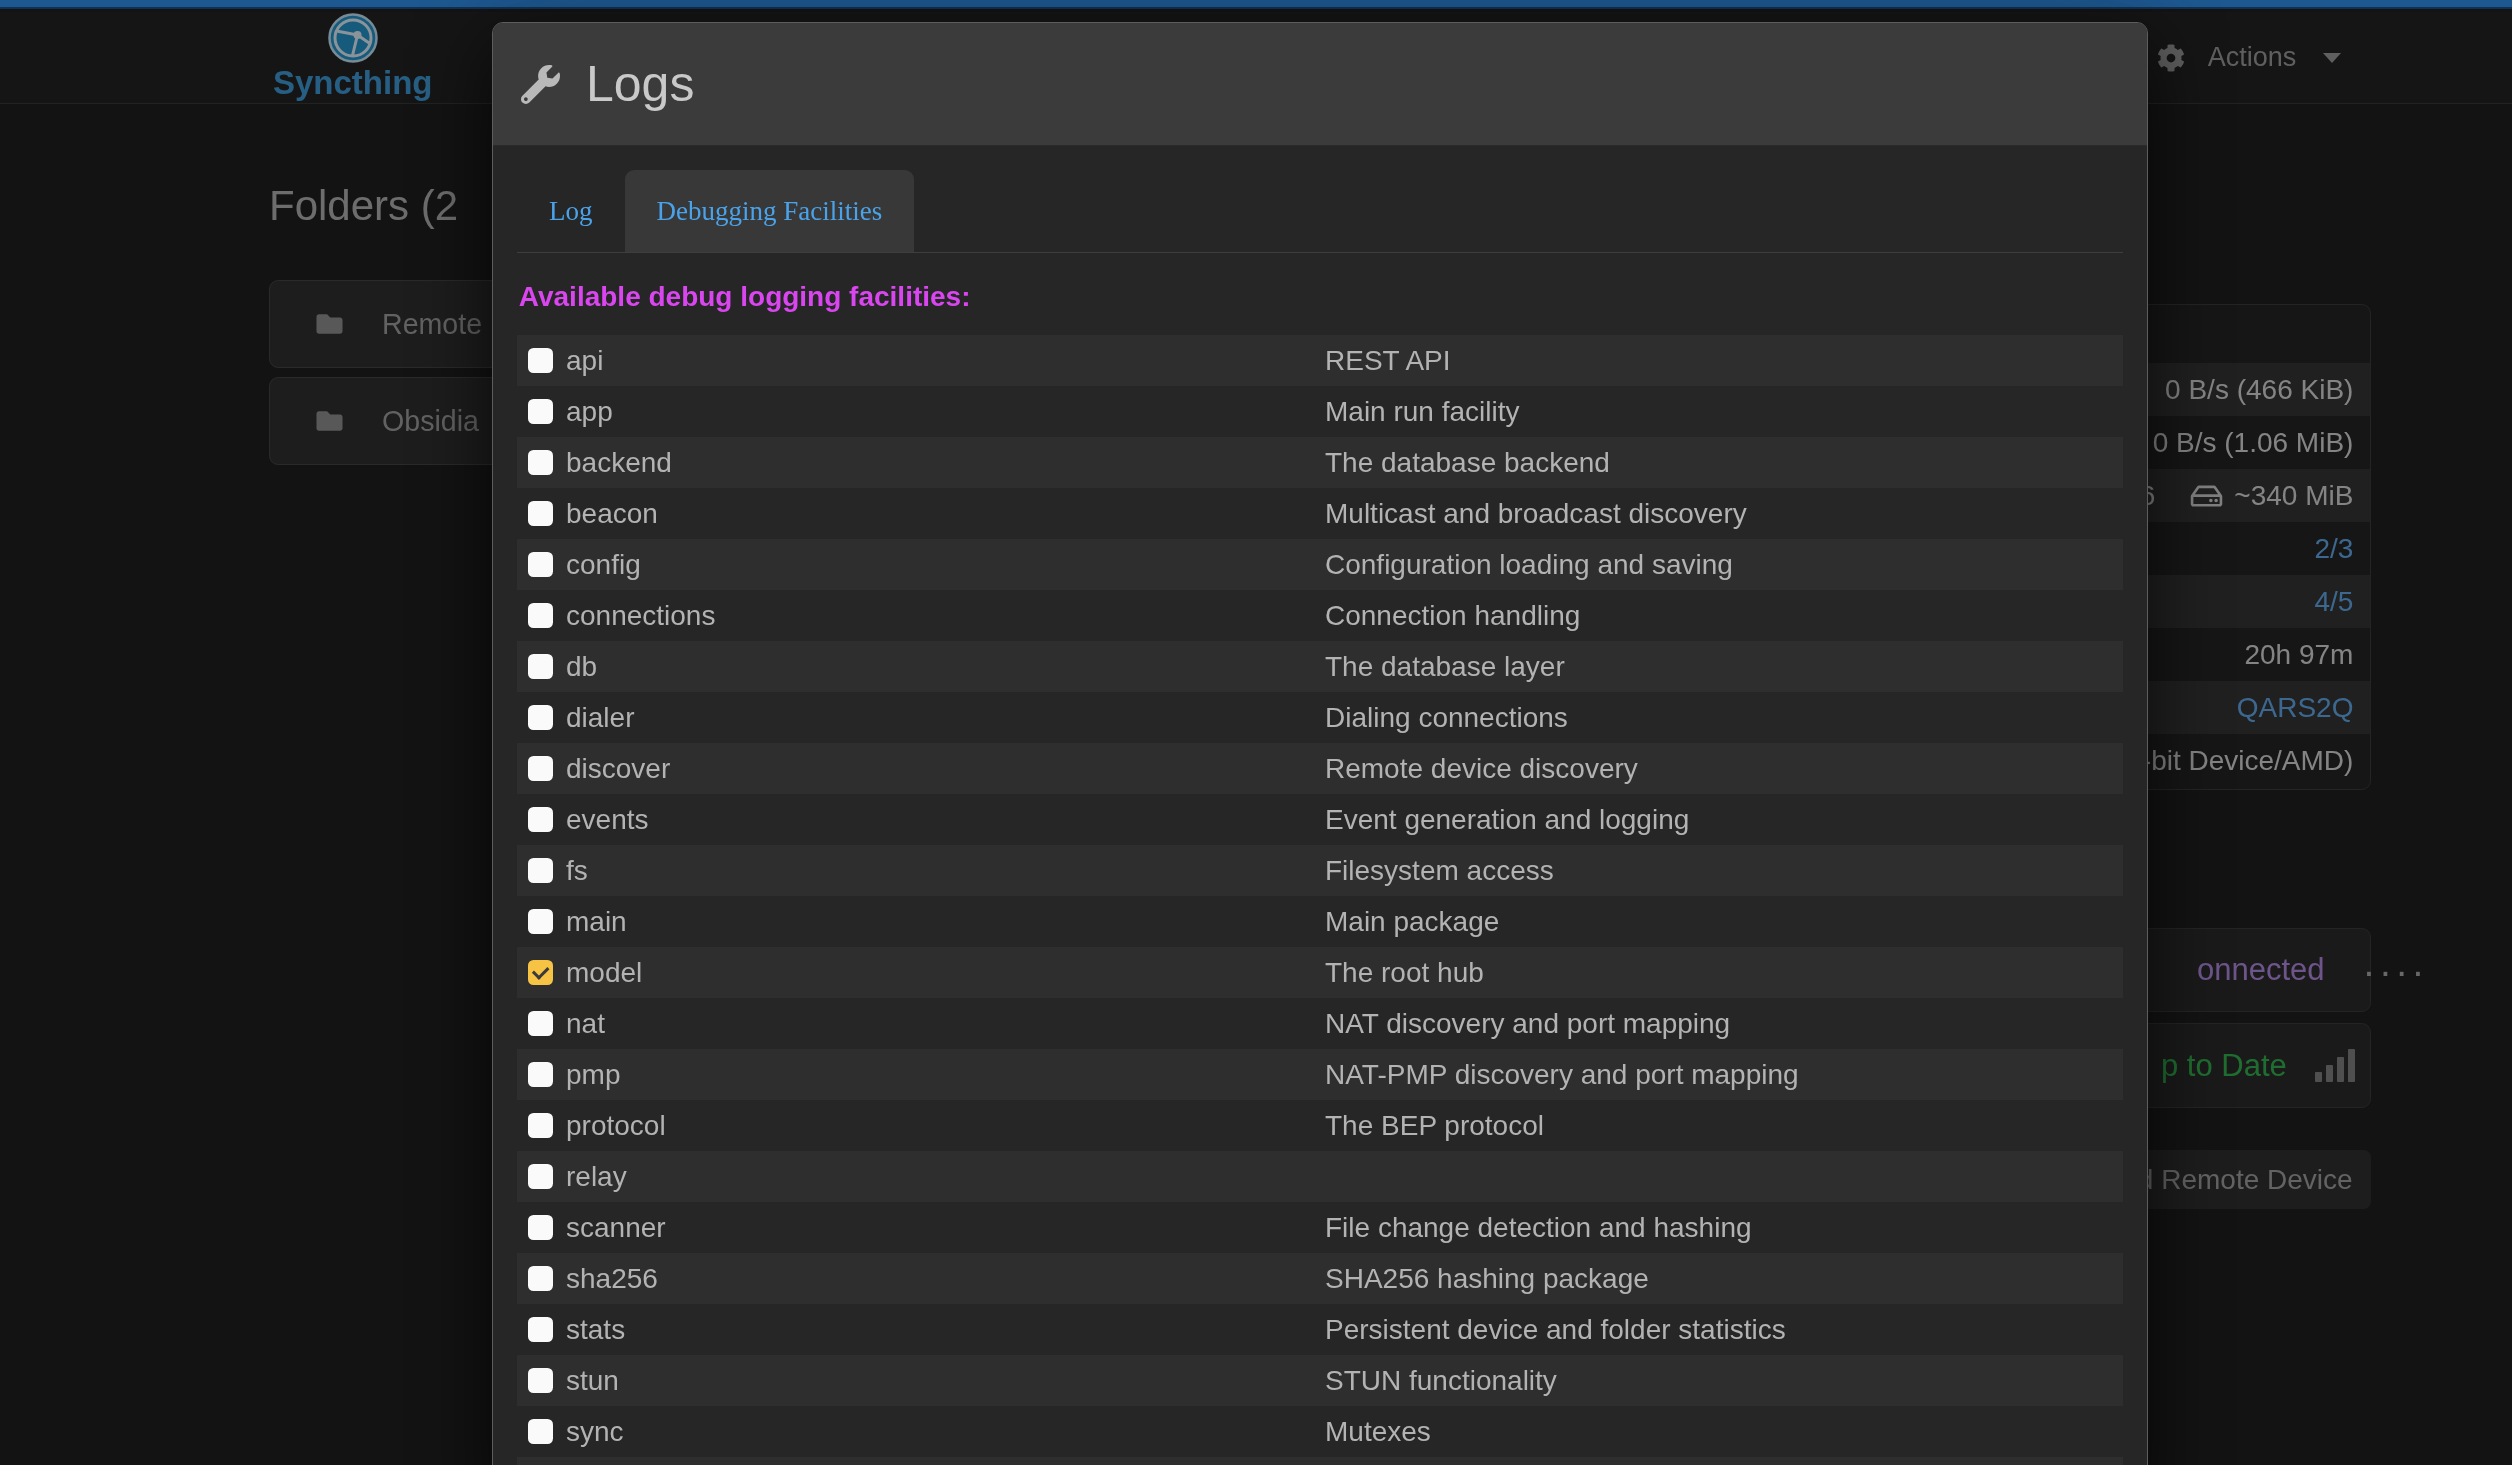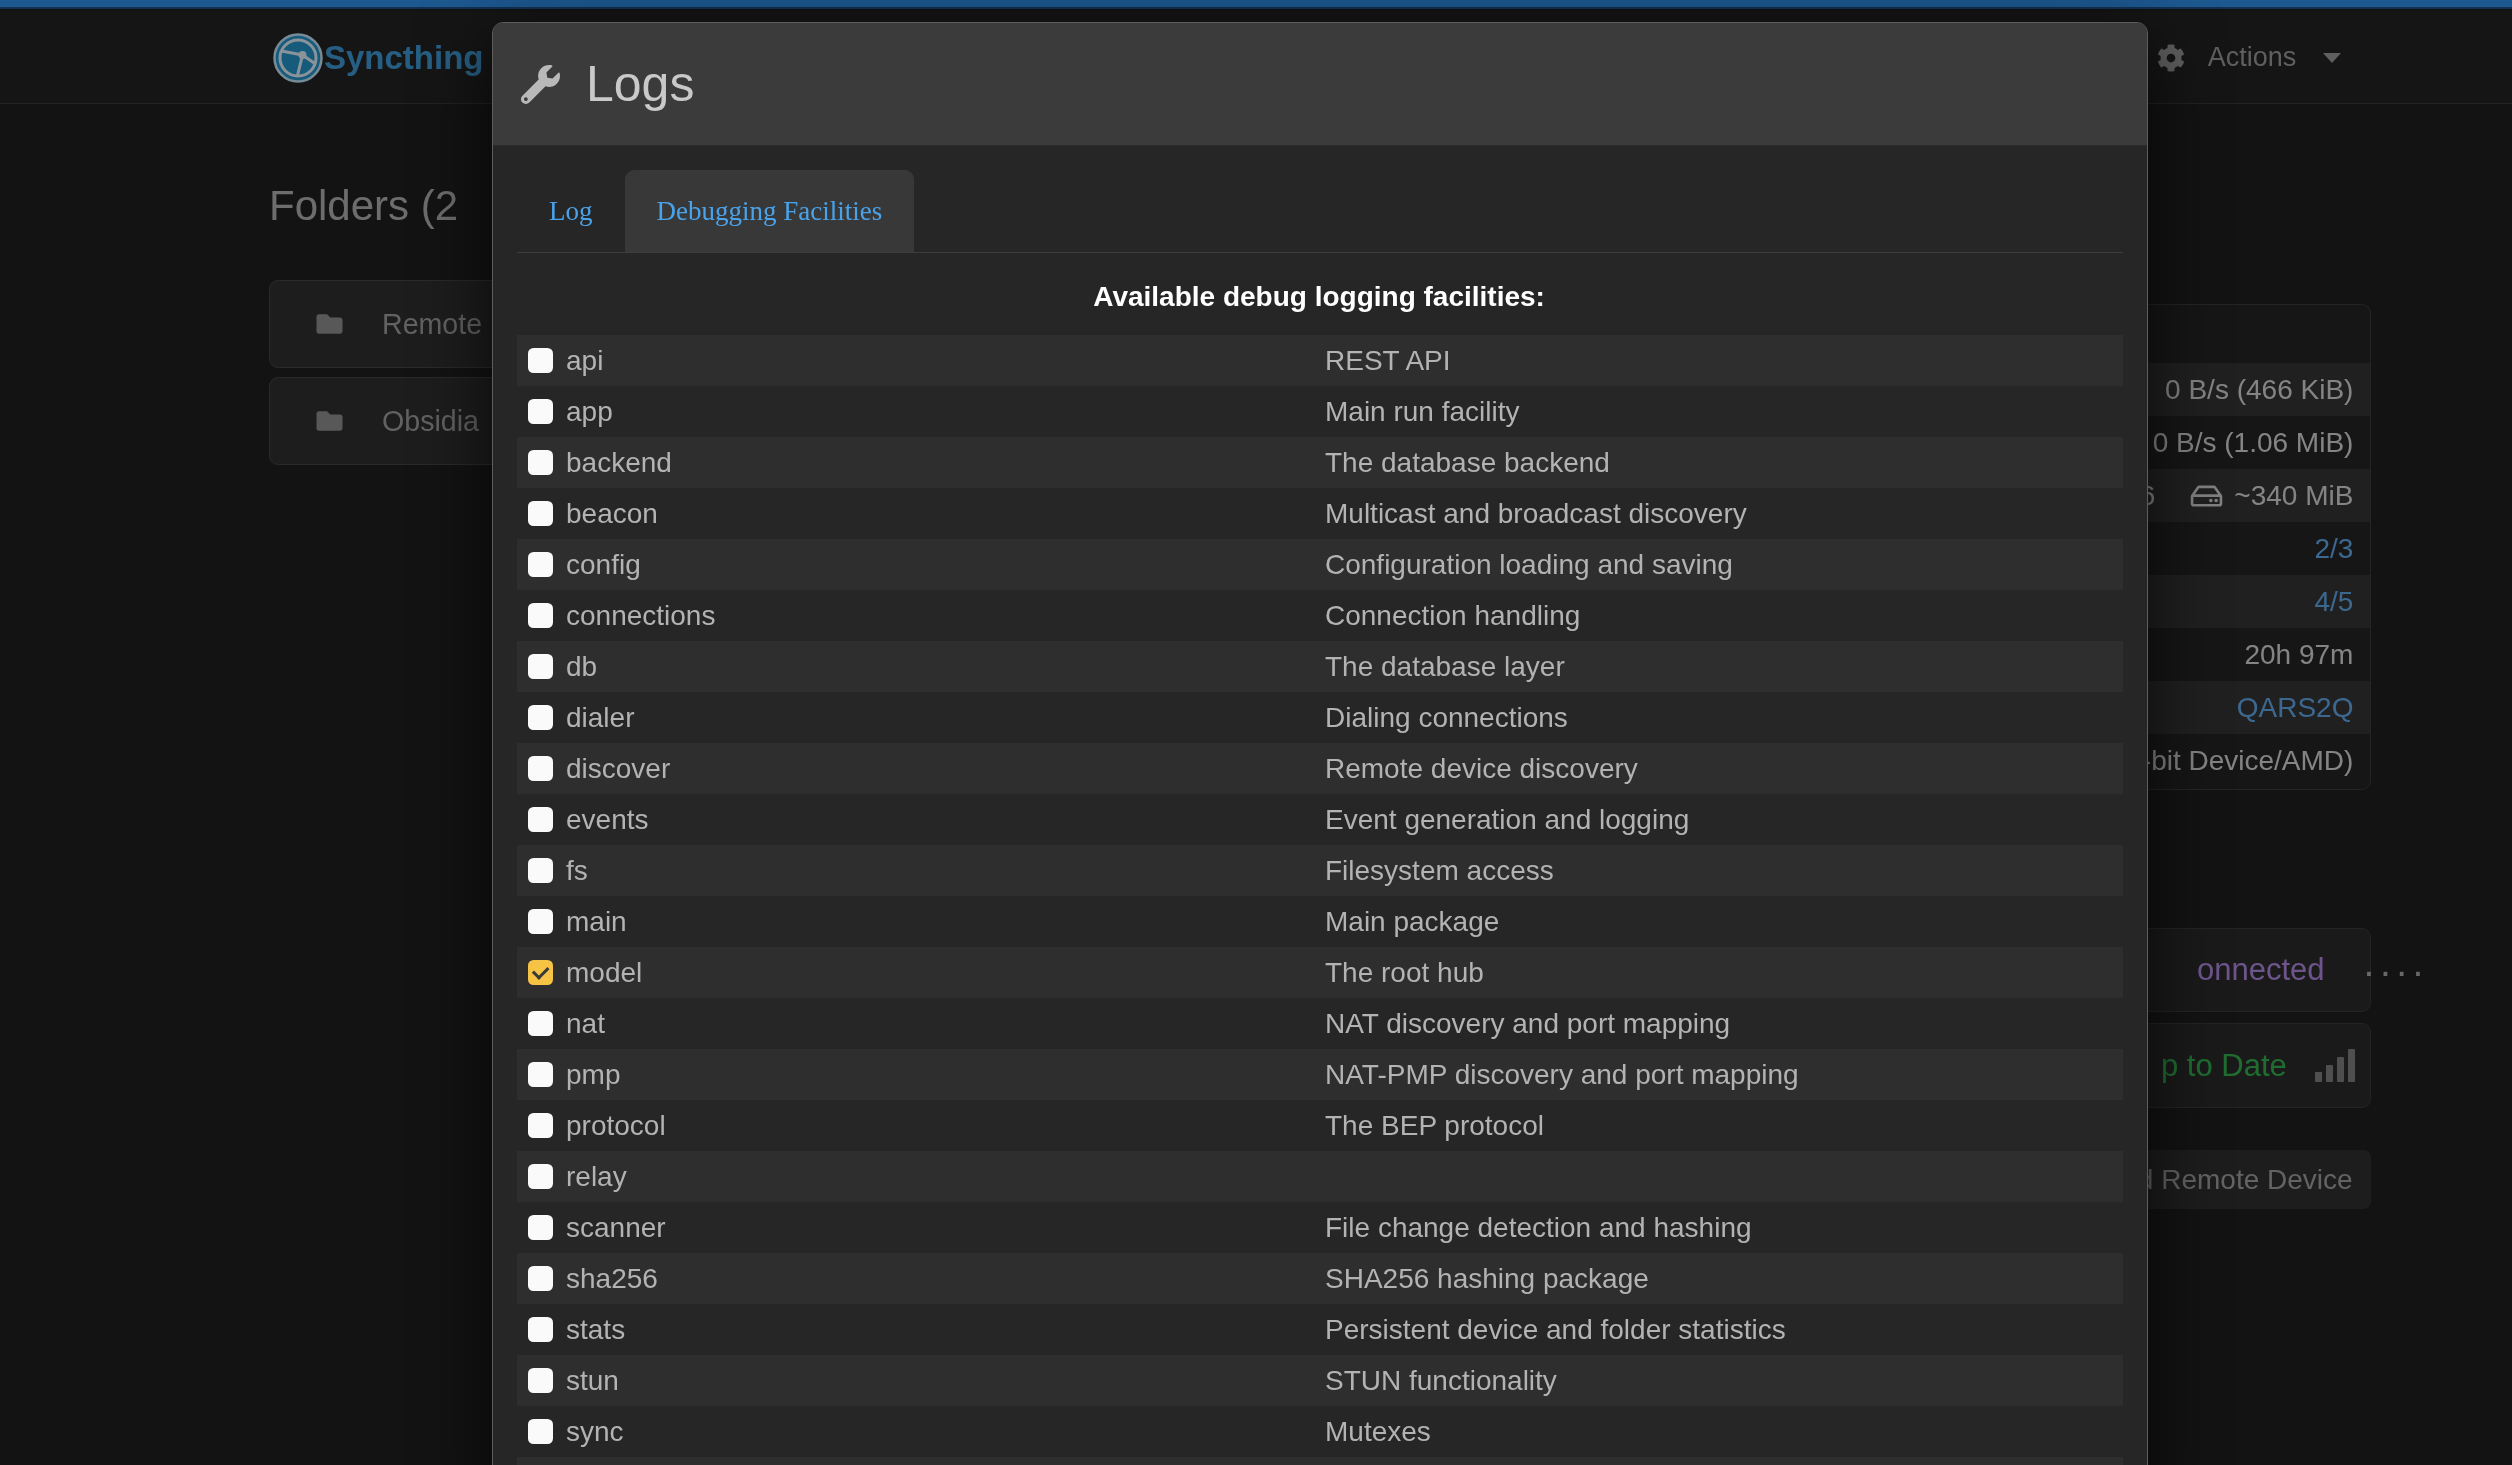--- a/index.html
+++ b/index.html
@@ -12,21 +12,21 @@
   }
 
   
   .topbar { position:absolute; left:0; top:0; width:100%; height:9.2px;
     background:#2f8fe8; border-bottom:2.8px solid #1a4f86; z-index:1; }
 
   
   .navbar { position:absolute; left:0; top:12px; width:100%; height:92px;
     background:#232323; border-bottom:1.8px solid #383838;
     display:flex; align-items:center; padding:0 171px 0 273px; z-index:1; }
-  .brand { display:flex; align-items:center; gap:1px; cursor:pointer; }
+  .brand { display:flex; align-items:center; gap:1px; cursor:pointer;flex-direction:column; }
   .brand-text { color:#3f9ad6; font-size:33px; font-weight:bold; }
   .nav-spacer { flex:1; }
   .actions { display:flex; align-items:center; gap:23px; color:#9a9a9a;
     font-size:27px; cursor:pointer; }
   .caret { width:0; height:0; border-left:9.2px solid transparent;
     border-right:9.2px solid transparent; border-top:10px solid #9a9a9a; margin-left:3.7px; }
 
   
   .page-title { position:absolute; left:269px; top:182px; font-size:42px;
     color:#b0b0b0; font-weight:normal; z-index:1; }
@@ -77,21 +77,21 @@
     border-radius:9.2px 9.2px 0 0; display:flex; align-items:center;
     padding-left:28px; gap:26px; }
   .modal-title { color:#c9c9c9; font-size:50px; }
   .modal-body { padding:24px; }
 
   .tabs { display:flex; border-bottom:1.8px solid #3e3e3e; height:83px;font-family:Liberation Serif, serif; }
   .tab { display:flex; align-items:center; padding:0 32px; font-size:27px;
     color:#4aa3ea; cursor:pointer; }
   .tab.active { background:#383838; border-radius:9.2px 9.2px 0 0; }
 
-  .fac-heading { margin:28px 3.7px 22px 1.8px; font-size:28px; font-weight:bold; color:#ffffff;text-align:center; }
+  .fac-heading { margin:28px 3.7px 22px 1.8px; font-size:28px; font-weight:bold; color:#d946ef; }
 
   .fac-table { width:100%; }
   .f-row { height:51px; display:flex; align-items:center; padding-left:11px;
     font-size:28px; color:#b3b3b3; }
   .f-row.odd { background:#2e2e2e; }
   .f-left { width:797px; display:flex; align-items:center; gap:13px; }
   .f-desc { flex:1; }
 
   .cb { appearance:none; -webkit-appearance:none; width:25px; height:25px;
     background:#fafafa; border-radius:5.5px; position:relative; cursor:pointer;

